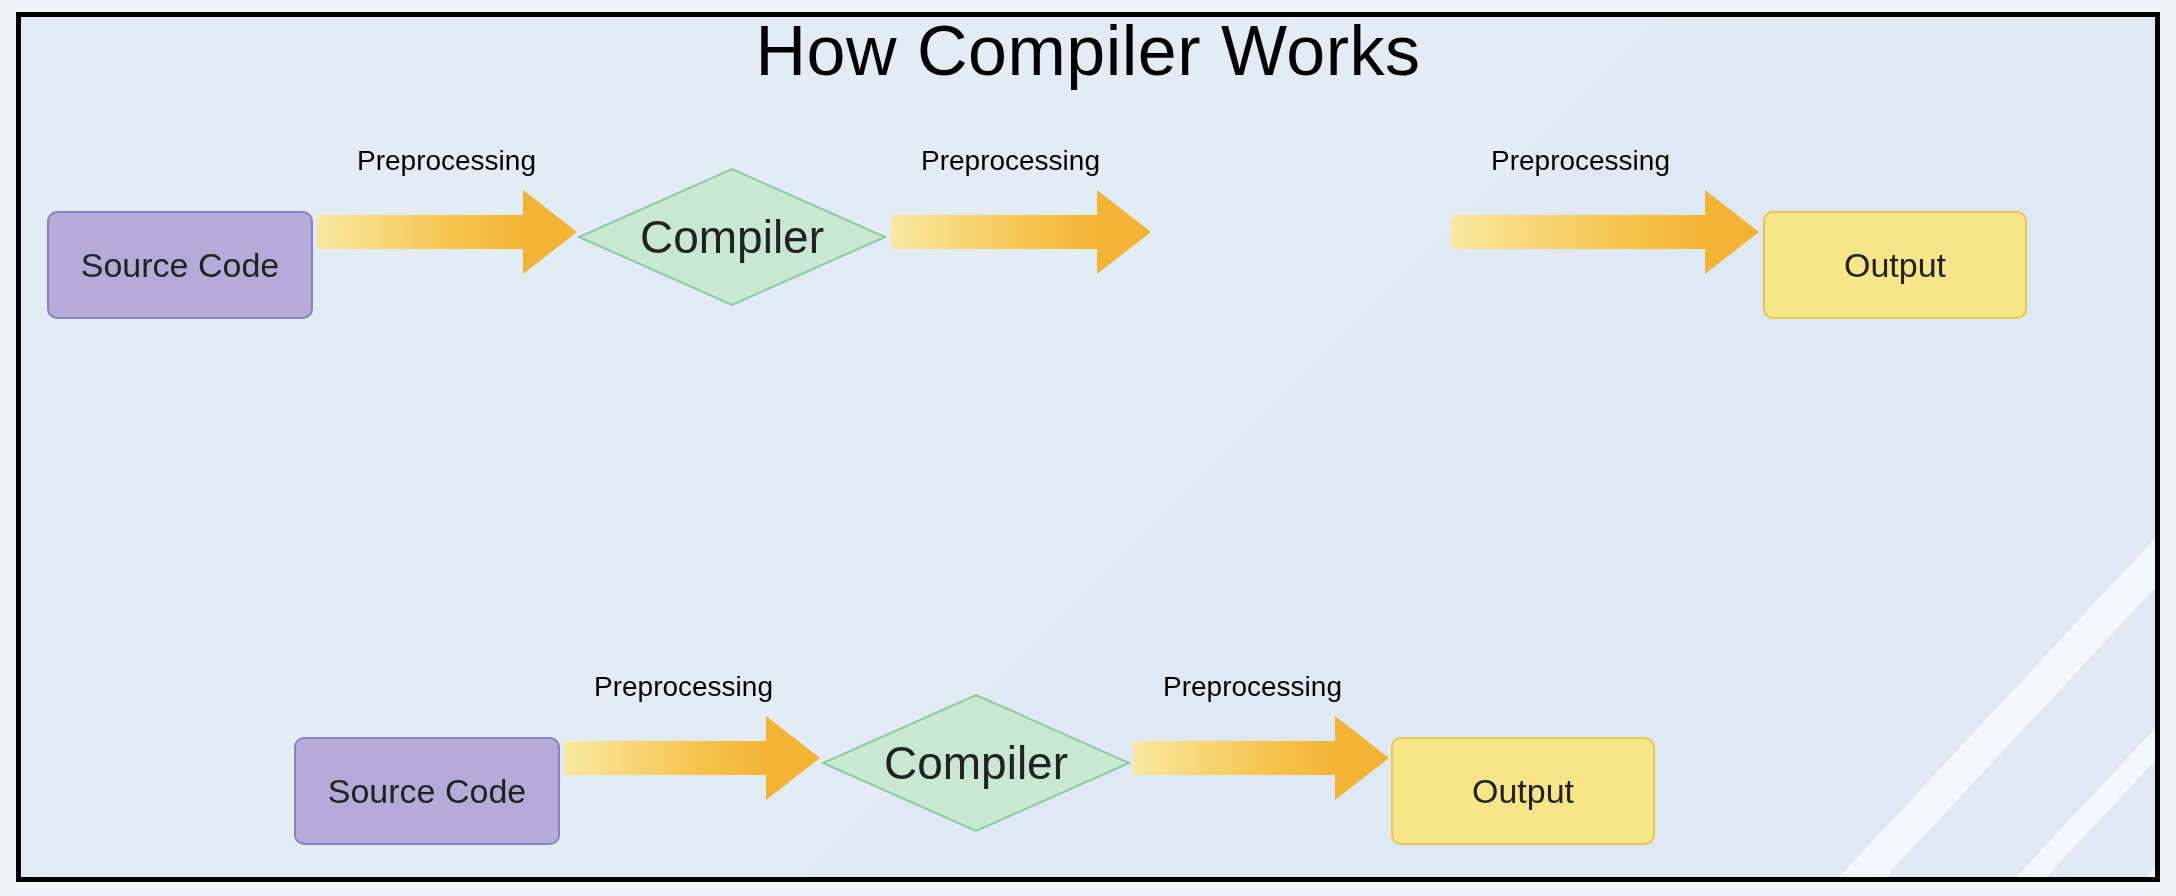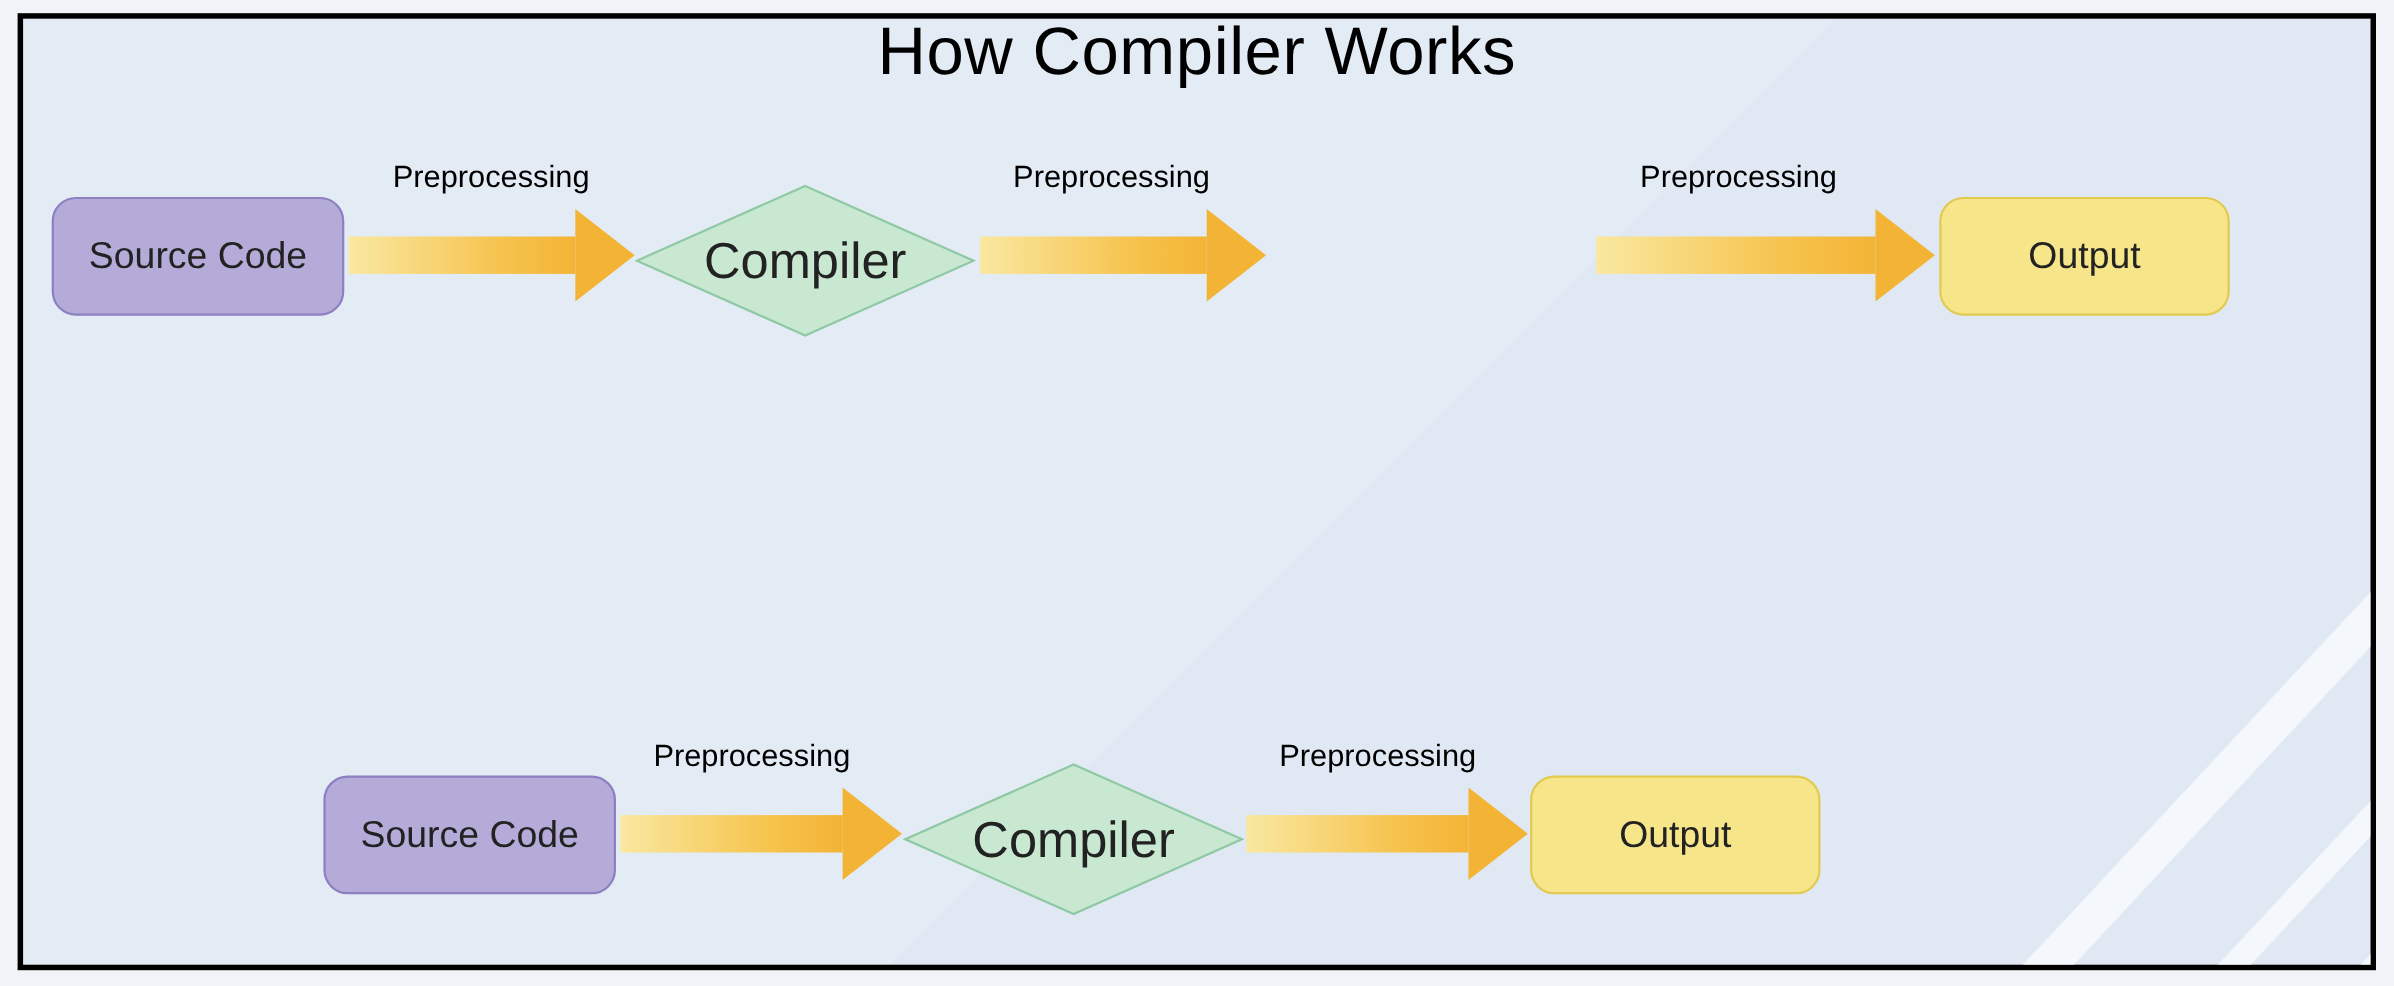--- a/index.html
+++ b/index.html
@@ -32,39 +32,40 @@
   }
   .streak.s1 { top: 780px; left: 600px; height: 34px; }
   .streak.s2 { top: 860px; left: 700px; height: 22px; }
   .streak.s3 { top: 940px; left: 760px; height: 44px; }
   .streak.s4 { top: 1040px; left: 880px; height: 18px; }
 
   .title {
     position: absolute;
     width: 100%;
     text-align: center;
-    font-size: 61px;
+    font-size: 70px;
     font-weight: 400;
     color: #000;
     letter-spacing: 0.5px;
   }
   .title.t1 { top: -6px; }
   .title.t2 { top: 480px; }
 
   .node {
     position: absolute;
     display: flex;
     align-items: center;
     justify-content: center;
     font-size: 34px;
     color: #222;
   }
   .rect {
-    border-radius: 22px;
+    border-radius: 10px;
     border: 2px solid;
+    margin-top: 32px;
   }
   .purple { background: #b4abd8; border-color: #8c7fc2; }
   .green  { background: #8dd28f; border-color: #5fb061; }
   .yellow { background: #f7e58a; border-color: #e2c94f; }
 
   .diamond {
     position: absolute;
   }
   .diamond svg { display: block; }
   .diamond .lbl {

